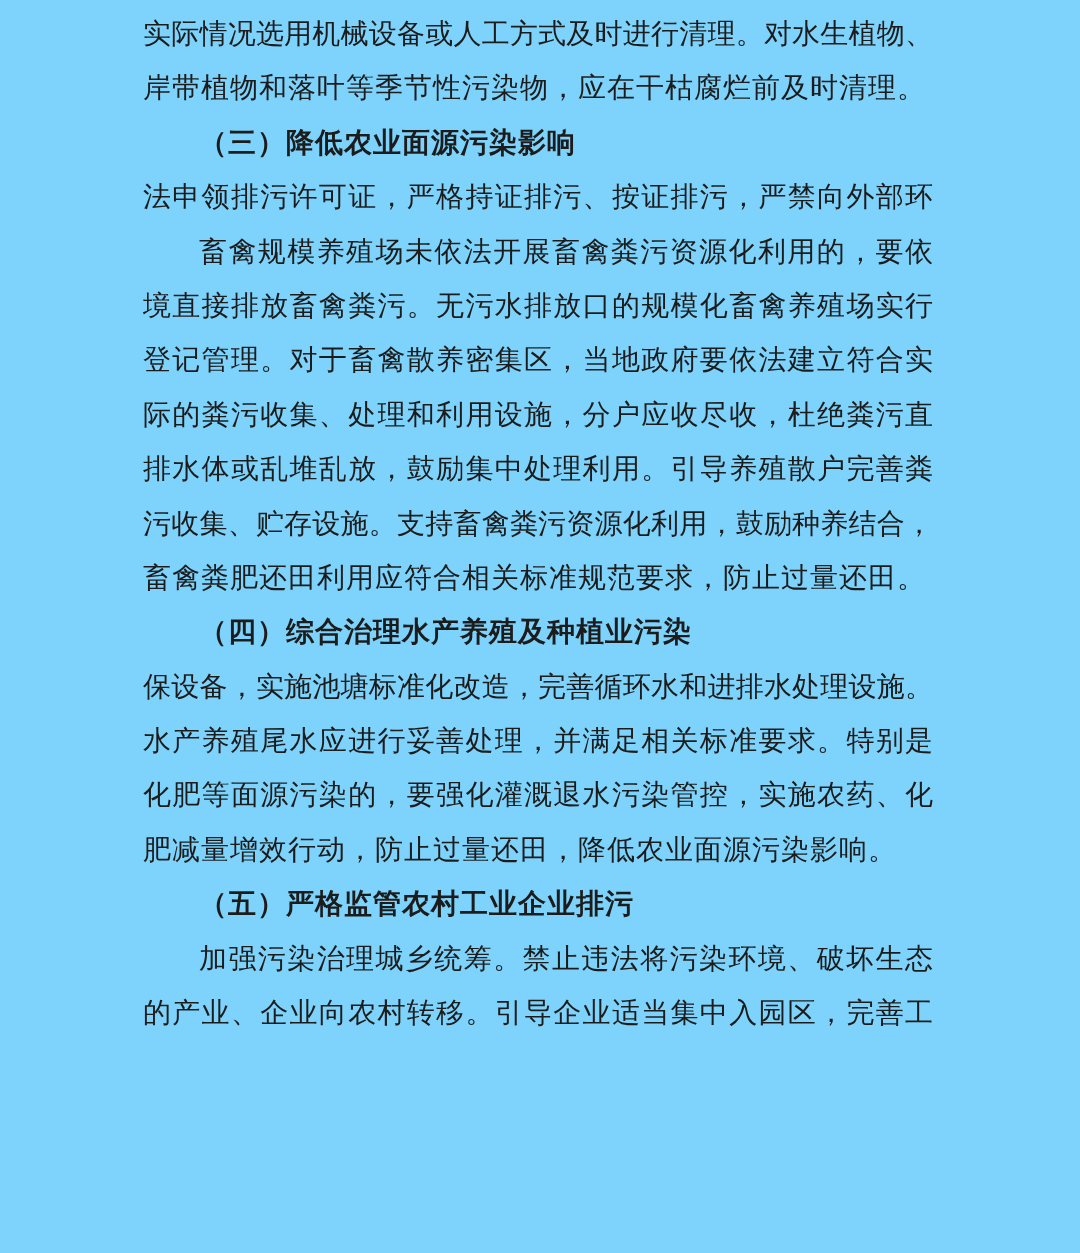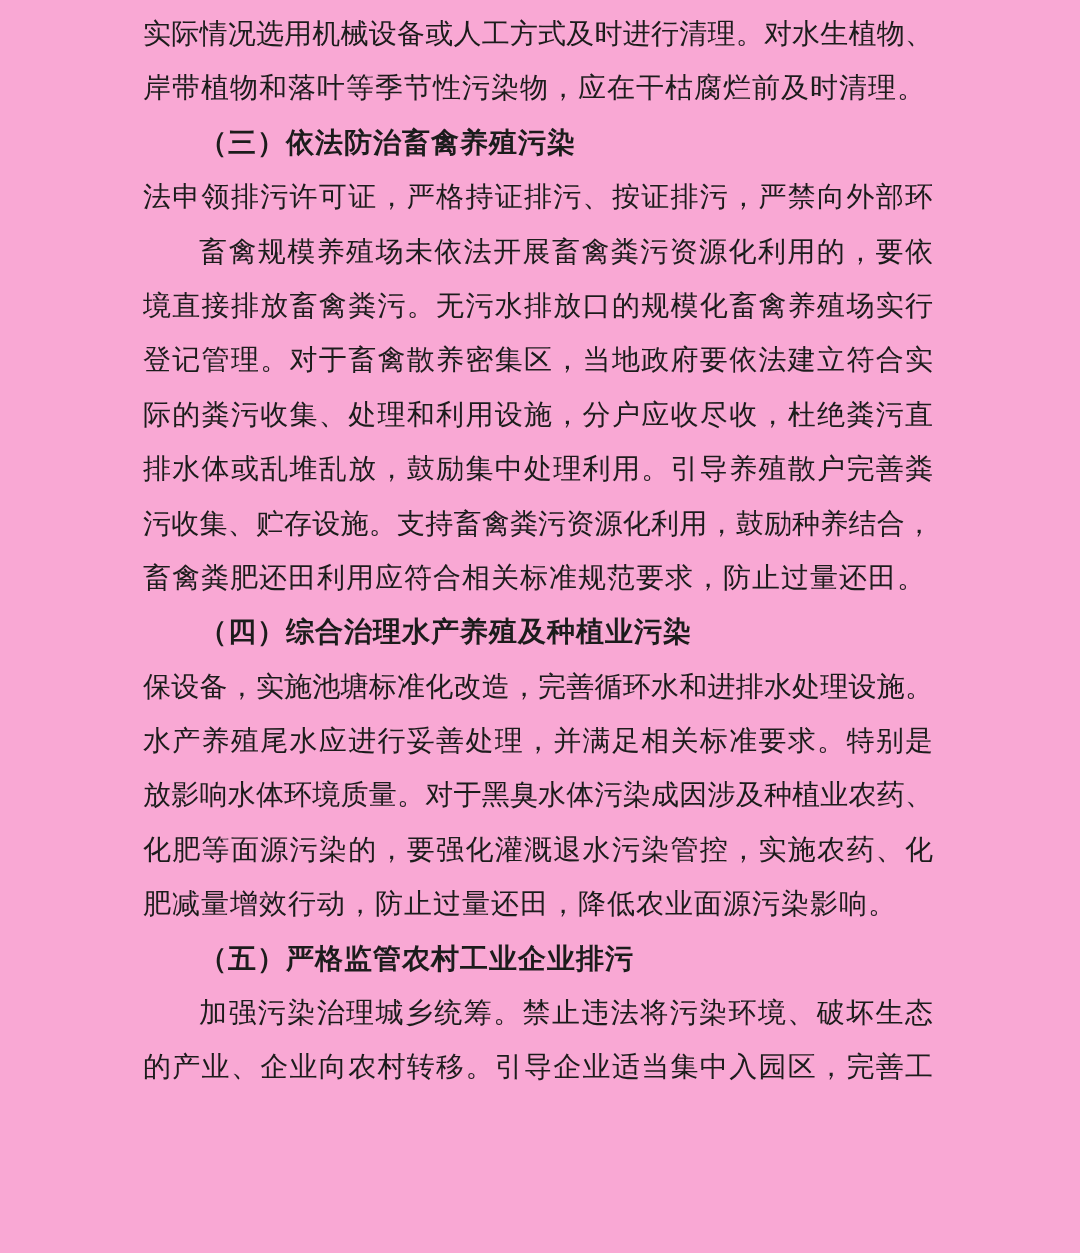--- a/index.html
+++ b/index.html
@@ -9,21 +9,21 @@
   }
   body {
     width: 1080px;
     height: 1253px;
     overflow: hidden;
   }
   .page {
     position: relative;
     width: 1080px;
     height: 1253px;
-    background: #f9a8d4;
+    background: #7dd3fc;
   }
   .text-block {
     position: absolute;
     left: 143px;
     top: 7px;
     width: 790px;
   }
   .line {
     height: 54.4px;
     line-height: 54.4px;
@@ -57,32 +57,31 @@
   }
 </style>
 </head>
 <body style="background: rgb(255, 255, 255);">
 
 <div class="page">
   <div class="text-block">
 
   <div class="line j" style="color: rgb(28, 28, 28);">实际情况选用机械设备或人工方式及时进行清理。对水生植物、</div>
       <div class="line end" style="color: rgb(28, 28, 28);">岸带植物和落叶等季节性污染物，应在干枯腐烂前及时清理。</div>
-      <div class="line heading indent" style="color: rgb(28, 28, 28);">（三）依法防治畜禽养殖污染</div>
+      <div class="line heading indent" style="color: rgb(28, 28, 28);">（三）降低农业面源污染影响</div>
       <div class="line j" style="color: rgb(28, 28, 28);">法申领排污许可证，严格持证排污、按证排污，严禁向外部环</div>
       <div class="line j indent" style="color: rgb(28, 28, 28);">畜禽规模养殖场未依法开展畜禽粪污资源化利用的，要依</div>
       <div class="line j" style="color: rgb(28, 28, 28);">境直接排放畜禽粪污。无污水排放口的规模化畜禽养殖场实行</div>
       <div class="line j" style="color: rgb(28, 28, 28);">登记管理。对于畜禽散养密集区，当地政府要依法建立符合实</div>
       <div class="line j" style="color: rgb(28, 28, 28);">际的粪污收集、处理和利用设施，分户应收尽收，杜绝粪污直</div>
       <div class="line j" style="color: rgb(28, 28, 28);">排水体或乱堆乱放，鼓励集中处理利用。引导养殖散户完善粪</div>
       <div class="line j" style="color: rgb(28, 28, 28);">污收集、贮存设施。支持畜禽粪污资源化利用，鼓励种养结合，</div>
       <div class="line end" style="color: rgb(28, 28, 28);">畜禽粪肥还田利用应符合相关标准规范要求，防止过量还田。</div>
       <div class="line heading indent" style="color: rgb(28, 28, 28);">（四）综合治理水产养殖及种植业污染</div>
       <div class="line j" style="color: rgb(28, 28, 28);">保设备，实施池塘标准化改造，完善循环水和进排水处理设施。</div>
       <div class="line j" style="color: rgb(28, 28, 28);">水产养殖尾水应进行妥善处理，并满足相关标准要求。特别是</div>
-      <div class="line j" style="color: rgb(28, 28, 28);">放影响水体环境质量。对于黑臭水体污染成因涉及种植业农药、</div>
       <div class="line j" style="color: rgb(28, 28, 28);">化肥等面源污染的，要强化灌溉退水污染管控，实施农药、化</div>
       <div class="line end" style="color: rgb(28, 28, 28);">肥减量增效行动，防止过量还田，降低农业面源污染影响。</div>
       <div class="line heading indent" style="color: rgb(28, 28, 28);">（五）严格监管农村工业企业排污</div>
       <div class="line j indent" style="color: rgb(28, 28, 28);">加强污染治理城乡统筹。禁止违法将污染环境、破坏生态</div>
       <div class="line j" style="color: rgb(28, 28, 28);">的产业、企业向农村转移。引导企业适当集中入园区，完善工</div>
     </div>
 </div>
 
 </body></html>

